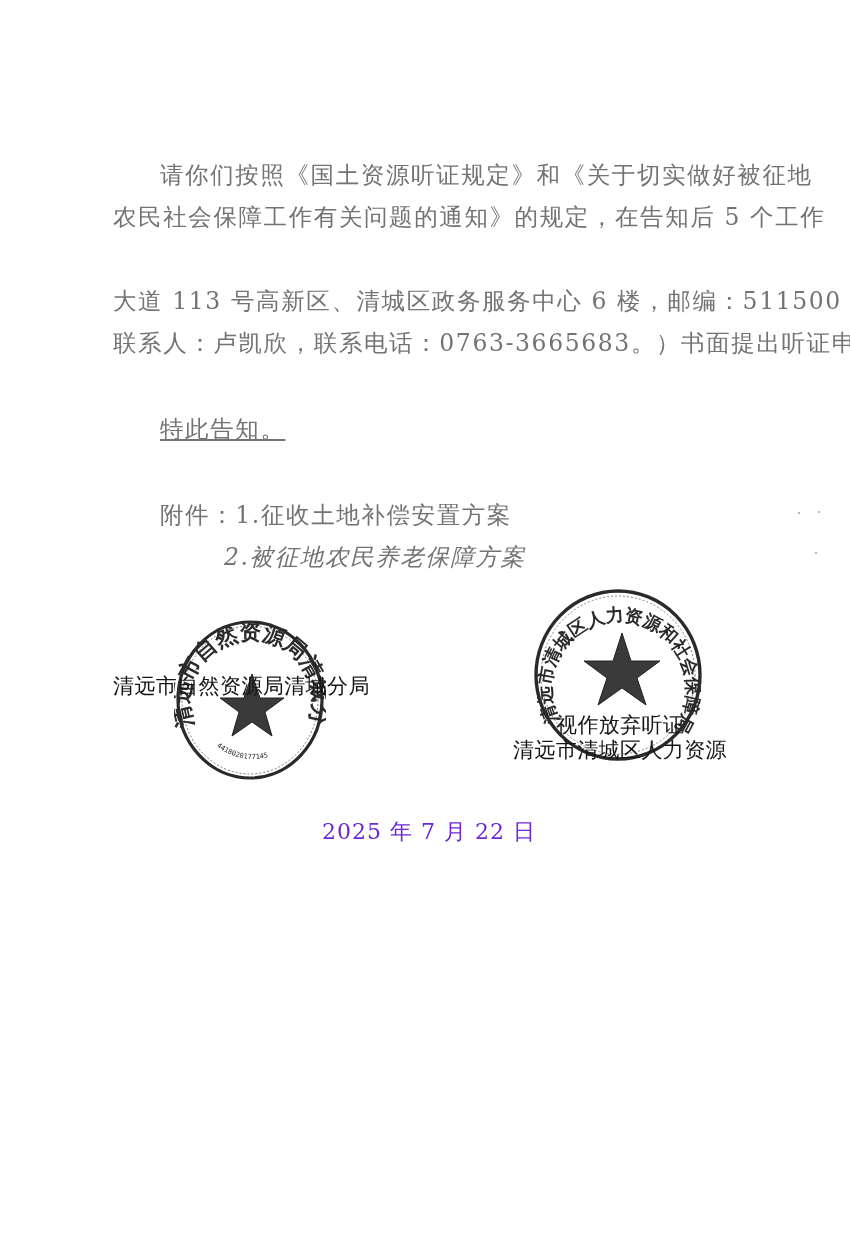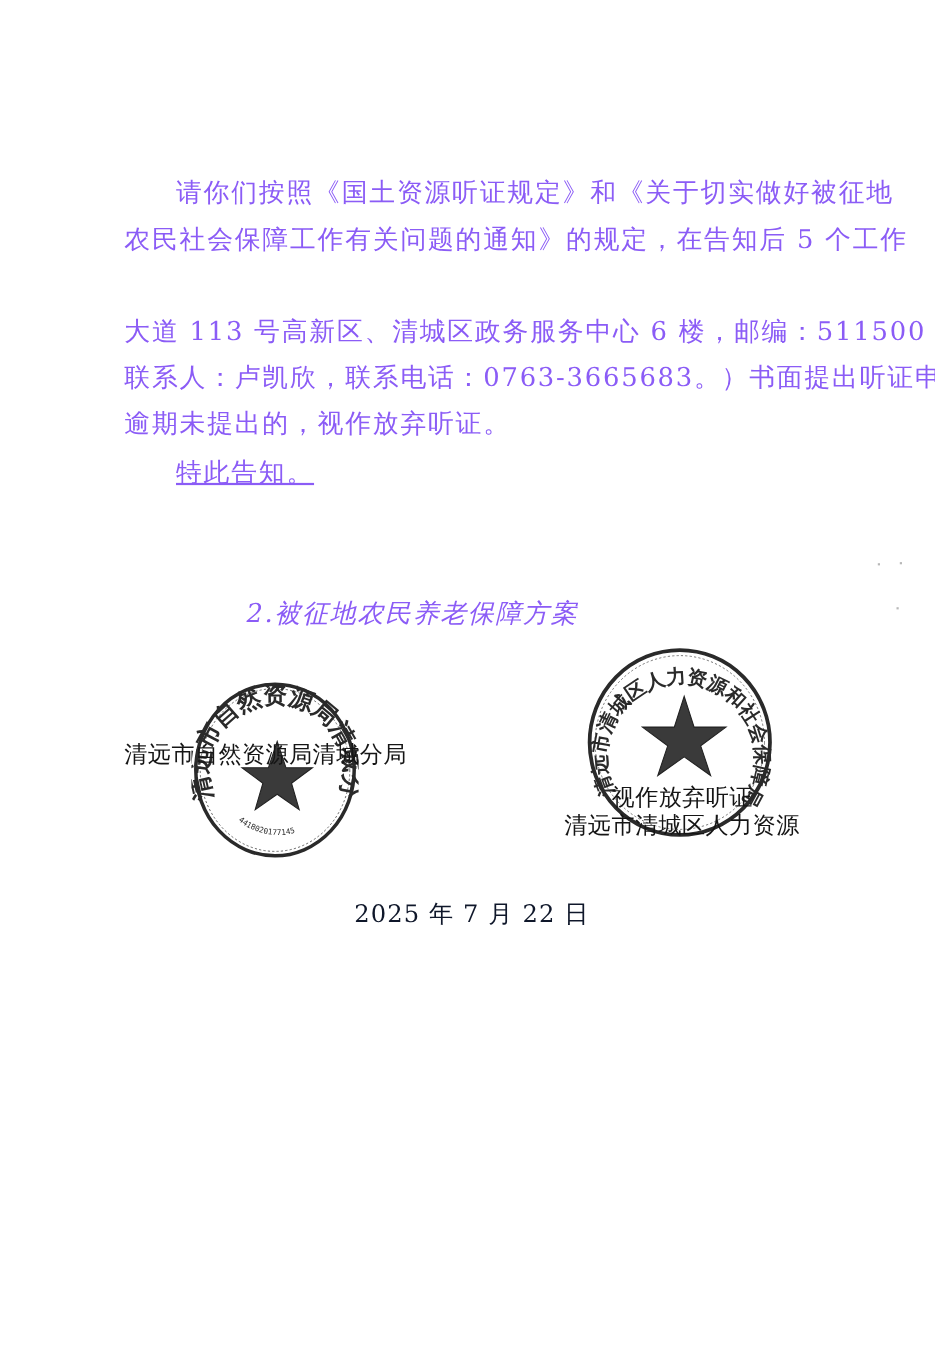--- a/index.html
+++ b/index.html
@@ -21,42 +21,42 @@
       width: 850px; height: 1246px;
       background: #ffffff;
     }
     .line {
       position: absolute;
       left: 113px;
       font-size: 23.5px;
       line-height: 30px;
       white-space: nowrap;
       letter-spacing: 1.6px;
-      color: #8b5cf6;
+      color: #737373;
     }
     .indent { left: 160px; }
     .attach-2 { left: 224px; }
     .sig {
       position: absolute;
       font-size: 21px;
       line-height: 28px;
       white-space: nowrap;
       color: #151515;
       letter-spacing: 0.4px;
       z-index: 3;
     }
     .date {
       position: absolute;
       left: 322px;
       top: 818px;
       font-size: 22px;
       line-height: 28px;
       white-space: nowrap;
       letter-spacing: 1px;
-      color: #0f172a;
+      color: #6d28d9;
     }
     .seal {
       position: absolute;
       z-index: 2;
     }
     .seal svg { display: block; }
     .speck {
       position: absolute;
       width: 2px; height: 2px;
       background: #b8b8b8;
@@ -64,24 +64,26 @@
   </style>
 </head>
 <body>
 
 <div class="page">
 
   <div class="line indent" style="top:160px;">请你们按照《国土资源听证规定》和《关于切实做好被征地</div>
   <div class="line" style="top:202px;text-align:center;">农民社会保障工作有关问题的通知》的规定，在告知后 5 个工作</div>
   <div class="line" style="top:286px;">大道 113 号高新区、清城区政务服务中心 6 楼，邮编：511500，</div>
   <div class="line" style="top:328px;">联系人：卢凯欣，联系电话：0763-3665683。）书面提出听证申请；</div>
-  <div class="line" style="top:370px;">逾期未提出的，视作放弃听证。</div>
 
   <div class="line indent" style="top:414px;text-decoration:underline;">特此告知。</div>
 
+  <div class="line indent" style="top:500px;">
+    <span>附件：</span><span>1.征收土地补偿安置方案</span>
+  </div>
   <div class="line attach-2" style="top:542px;font-style:italic;">2.被征地农民养老保障方案</div>
 
   <div class="seal" style="left:174px; top:612px;">
     <svg width="152" height="170" viewBox="0 0 152 170">
       <defs>
         <path id="arcL" d="M 22 118 A 62 62 0 1 1 132 118"></path>
         <path id="arcLcode" d="M 40 132 A 58 58 0 0 0 118 132"></path>
       </defs>
       <ellipse cx="76" cy="88" rx="72" ry="78" fill="none" stroke="#2a2a2a" stroke-width="3.2"></ellipse>
       <ellipse cx="76" cy="88" rx="68" ry="74" fill="none" stroke="#555" stroke-width="0.8" stroke-dasharray="2 2"></ellipse>

